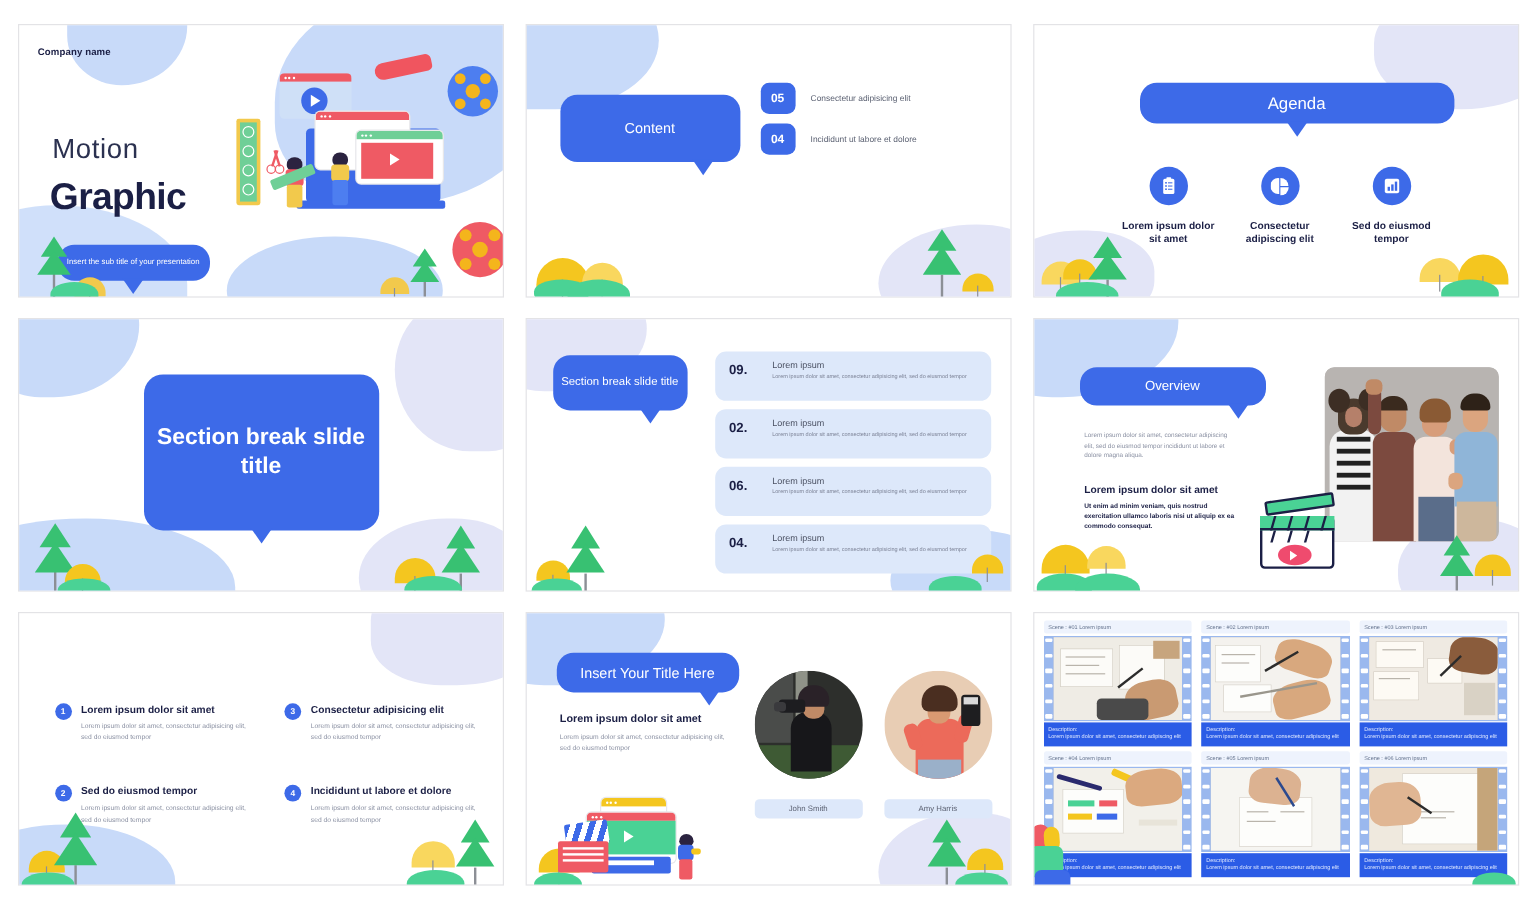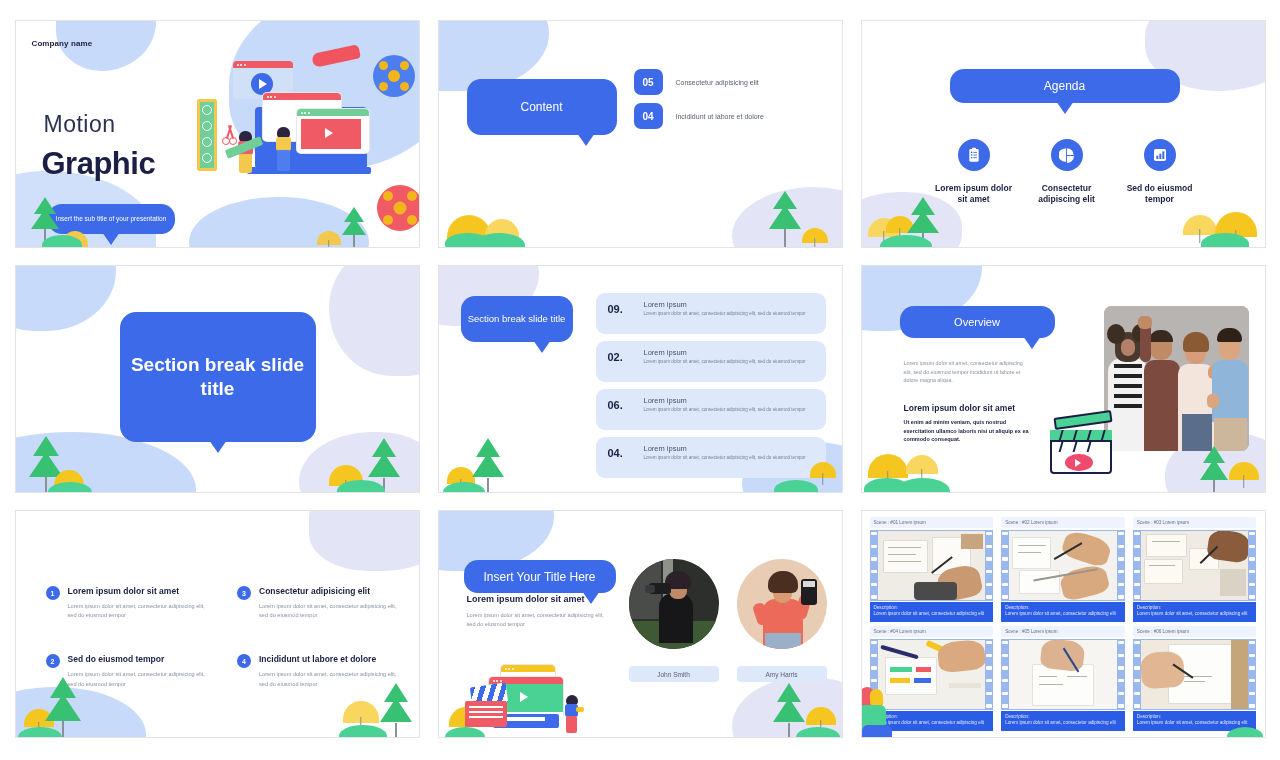--- a/index.html
+++ b/index.html
@@ -124,21 +124,21 @@
   .s2-row { display: flex; align-items: center; height: 26px; margin-bottom: 8px; }
   .s2-num {
     width: 29px; height: 26px; border-radius: 7px; background: #3d6ae8;
     color: #fff; font-size: 10px; font-weight: 800;
     display: flex; align-items: center; justify-content: center;
     flex: 0 0 auto;
   }
   .s2-txt { margin-left: 13px; font-size: 7px; color: #5b6172; font-weight: 400; }
 
   
-  .s3-bubble { left: 88px; top: 48px; width: 230px; height: 34px; font-size: 12px; font-weight: 300; }
+  .s3-bubble { left: 88px; top: 48px; width: 262px; height: 34px; font-size: 14px; font-weight: 300; }
   .s3-cols { position: absolute; left: 70px; top: 118px; width: 270px; display: flex; justify-content: space-between; }
   .s3-col { width: 84px; text-align: center; }
   .s3-circ {
     width: 32px; height: 32px; border-radius: 50%; background: #3d6ae8;
     margin: 0 auto 12px; display: flex; align-items: center; justify-content: center;
   }
   .s3-lbl { font-size: 8.5px; font-weight: 800; color: #1b1f45; line-height: 1.3; }
 
   
   .s4-bubble { left: 104px; top: 46px; width: 196px; height: 130px; font-size: 19px; font-weight: 800; line-height: 1.25; border-radius: 16px; }
@@ -176,21 +176,21 @@
   .s7-item { position: relative; padding-left: 22px; }
   .s7-dot {
     position: absolute; left: 0; top: 0; width: 14px; height: 14px; border-radius: 50%;
     background: #3d6ae8; color: #fff; font-size: 7px; font-weight: 700;
     display: flex; align-items: center; justify-content: center;
   }
   .s7-h { font-size: 8.5px; font-weight: 800; color: #1b1f45; margin-bottom: 6px; }
   .s7-p { font-size: 5.6px; line-height: 1.65; color: #8b91a3; }
 
   
-  .s8-bubble { left: 25px; top: 33px; width: 152px; height: 33px; font-size: 12px; font-weight: 300; margin-top: 16px; }
+  .s8-bubble { left: 25px; top: 33px; width: 152px; height: 33px; font-size: 12px; font-weight: 300; }
   .s8-bubble::after { left: auto; right: 16px; }
   .s8-h { position: absolute; left: 28px; top: 83px; font-size: 9px; font-weight: 800; color: #1b1f45; }
   .s8-p { position: absolute; left: 28px; top: 100px; width: 140px; font-size: 5.6px; line-height: 1.65; color: #8b91a3; }
   .s8-ph { position: absolute; width: 90px; height: 90px; border-radius: 50%; overflow: hidden; top: 48px; }
   .s8-name {
     position: absolute; top: 155px; width: 90px; height: 16px;
     background: #dde8fa; border-radius: 4px;
     display: flex; align-items: center; justify-content: center;
     font-size: 6.5px; color: #5b6172;
   }

